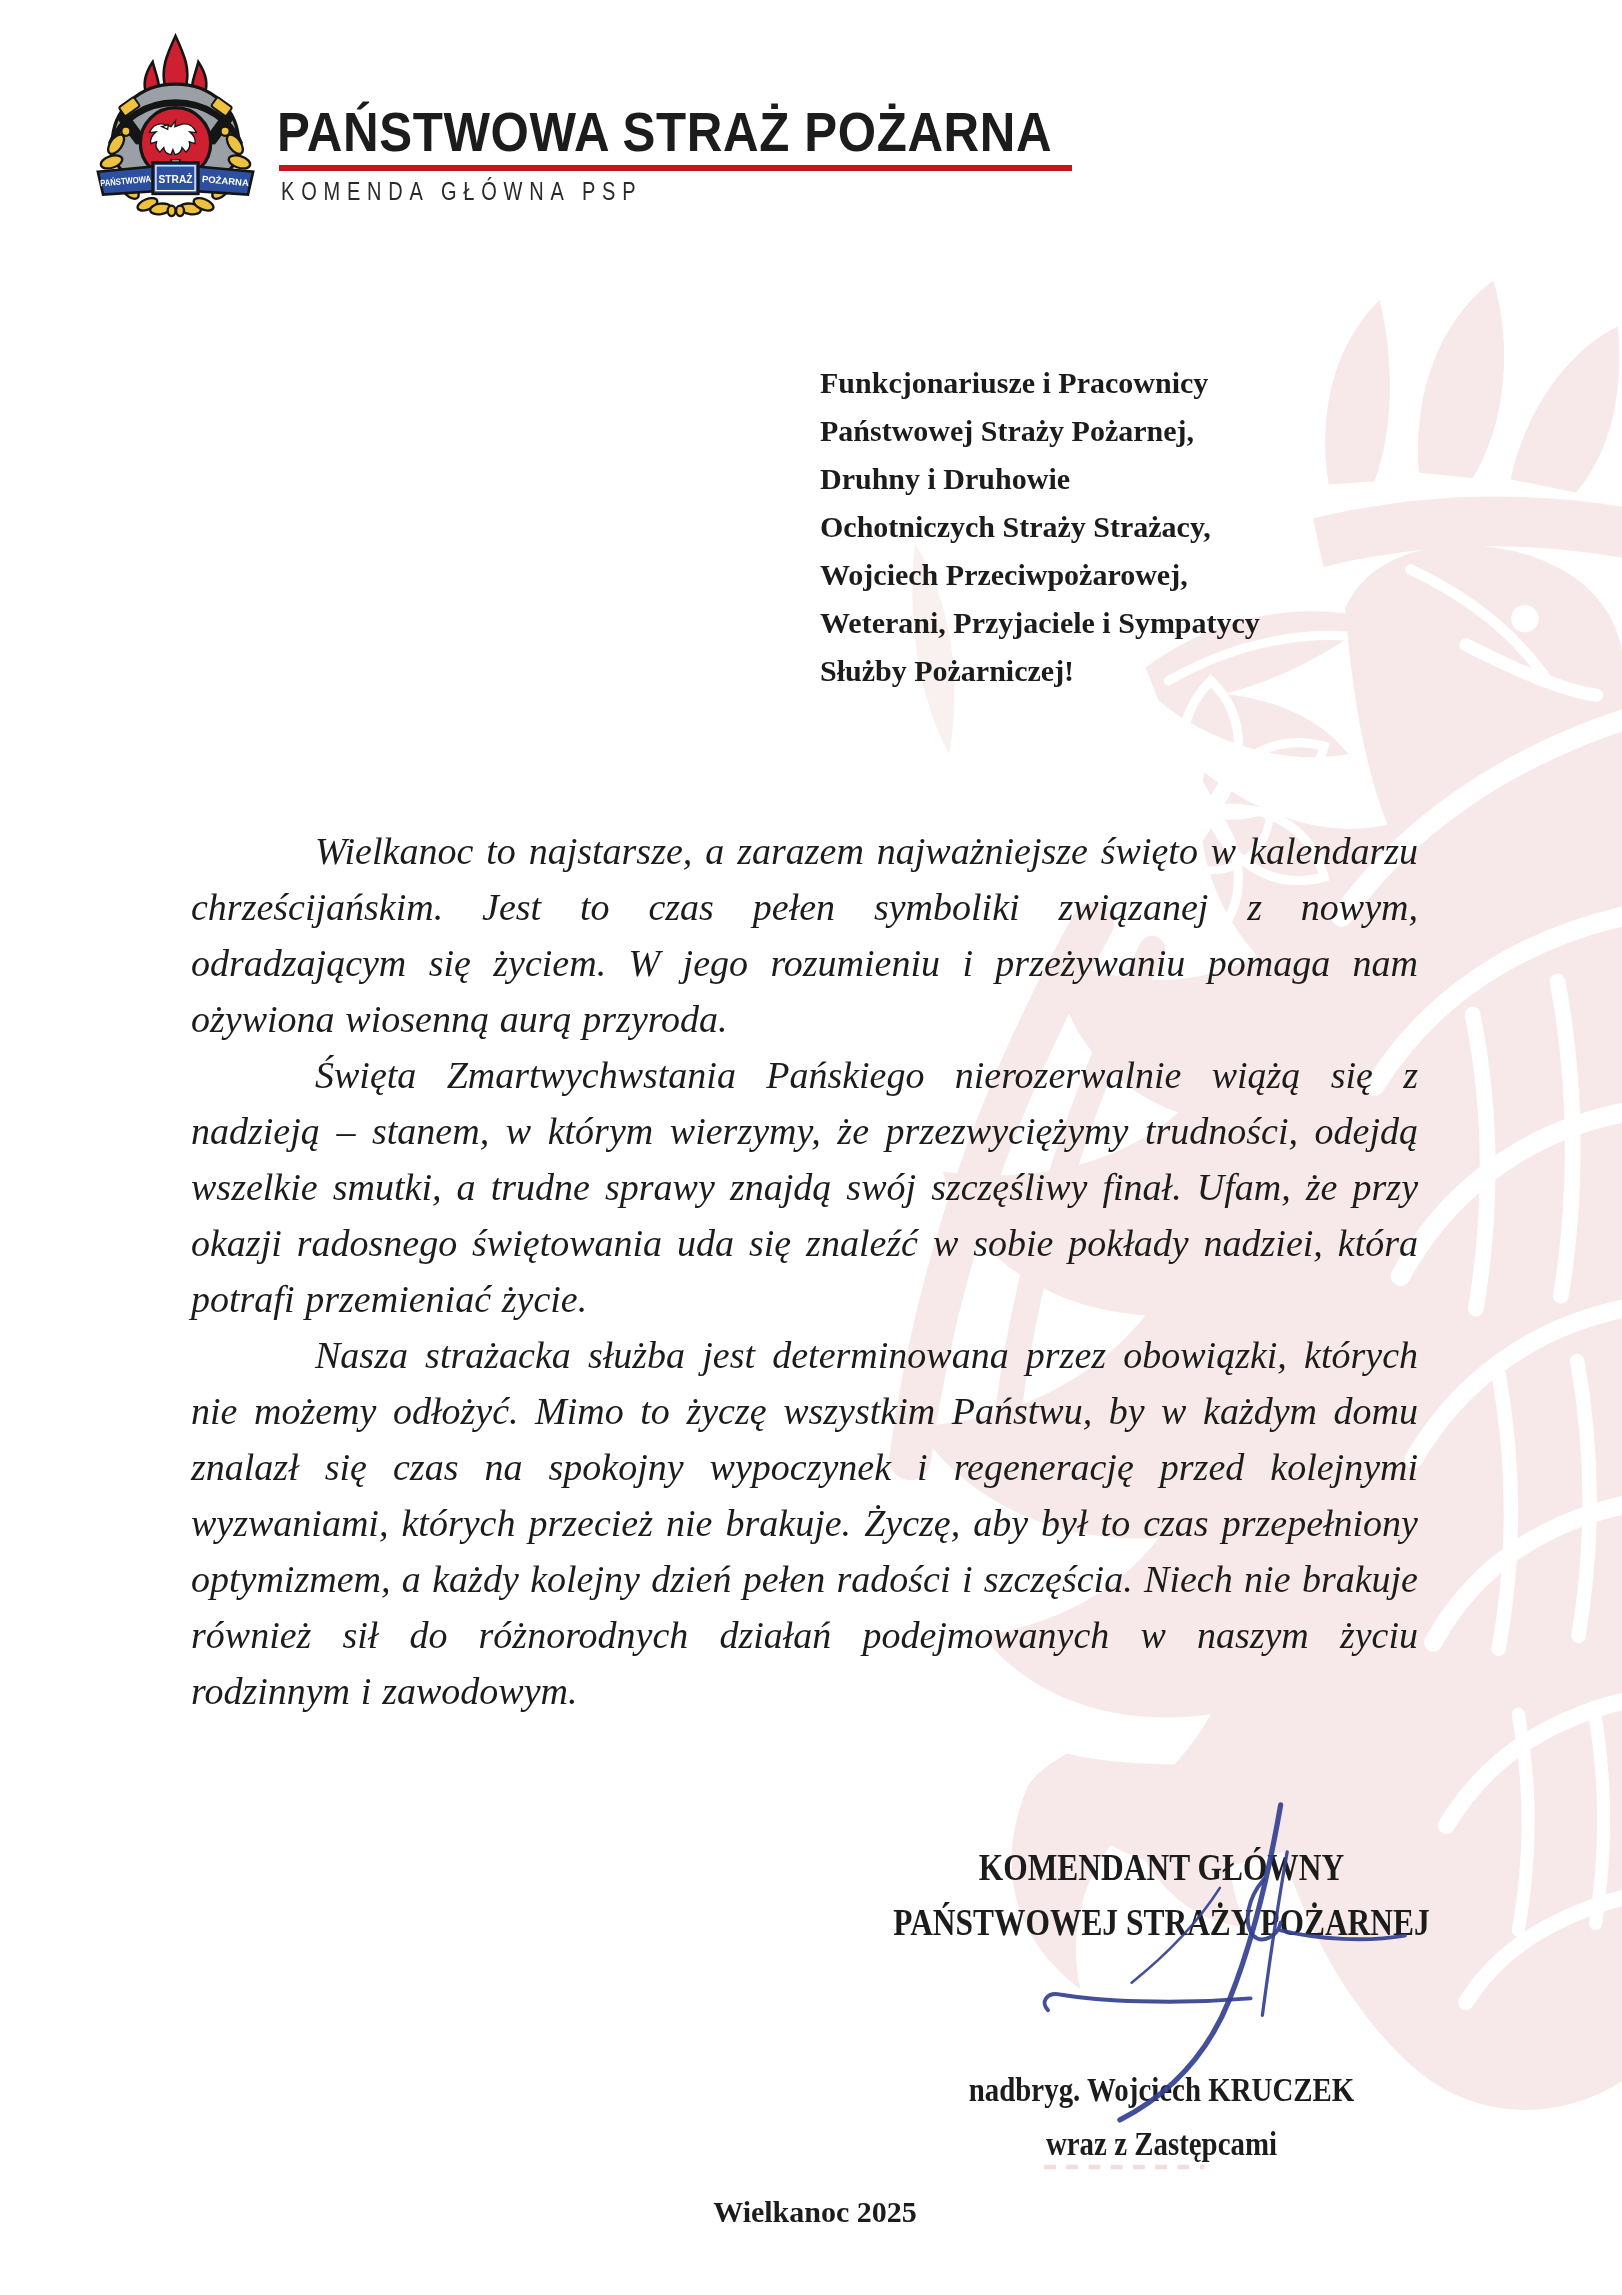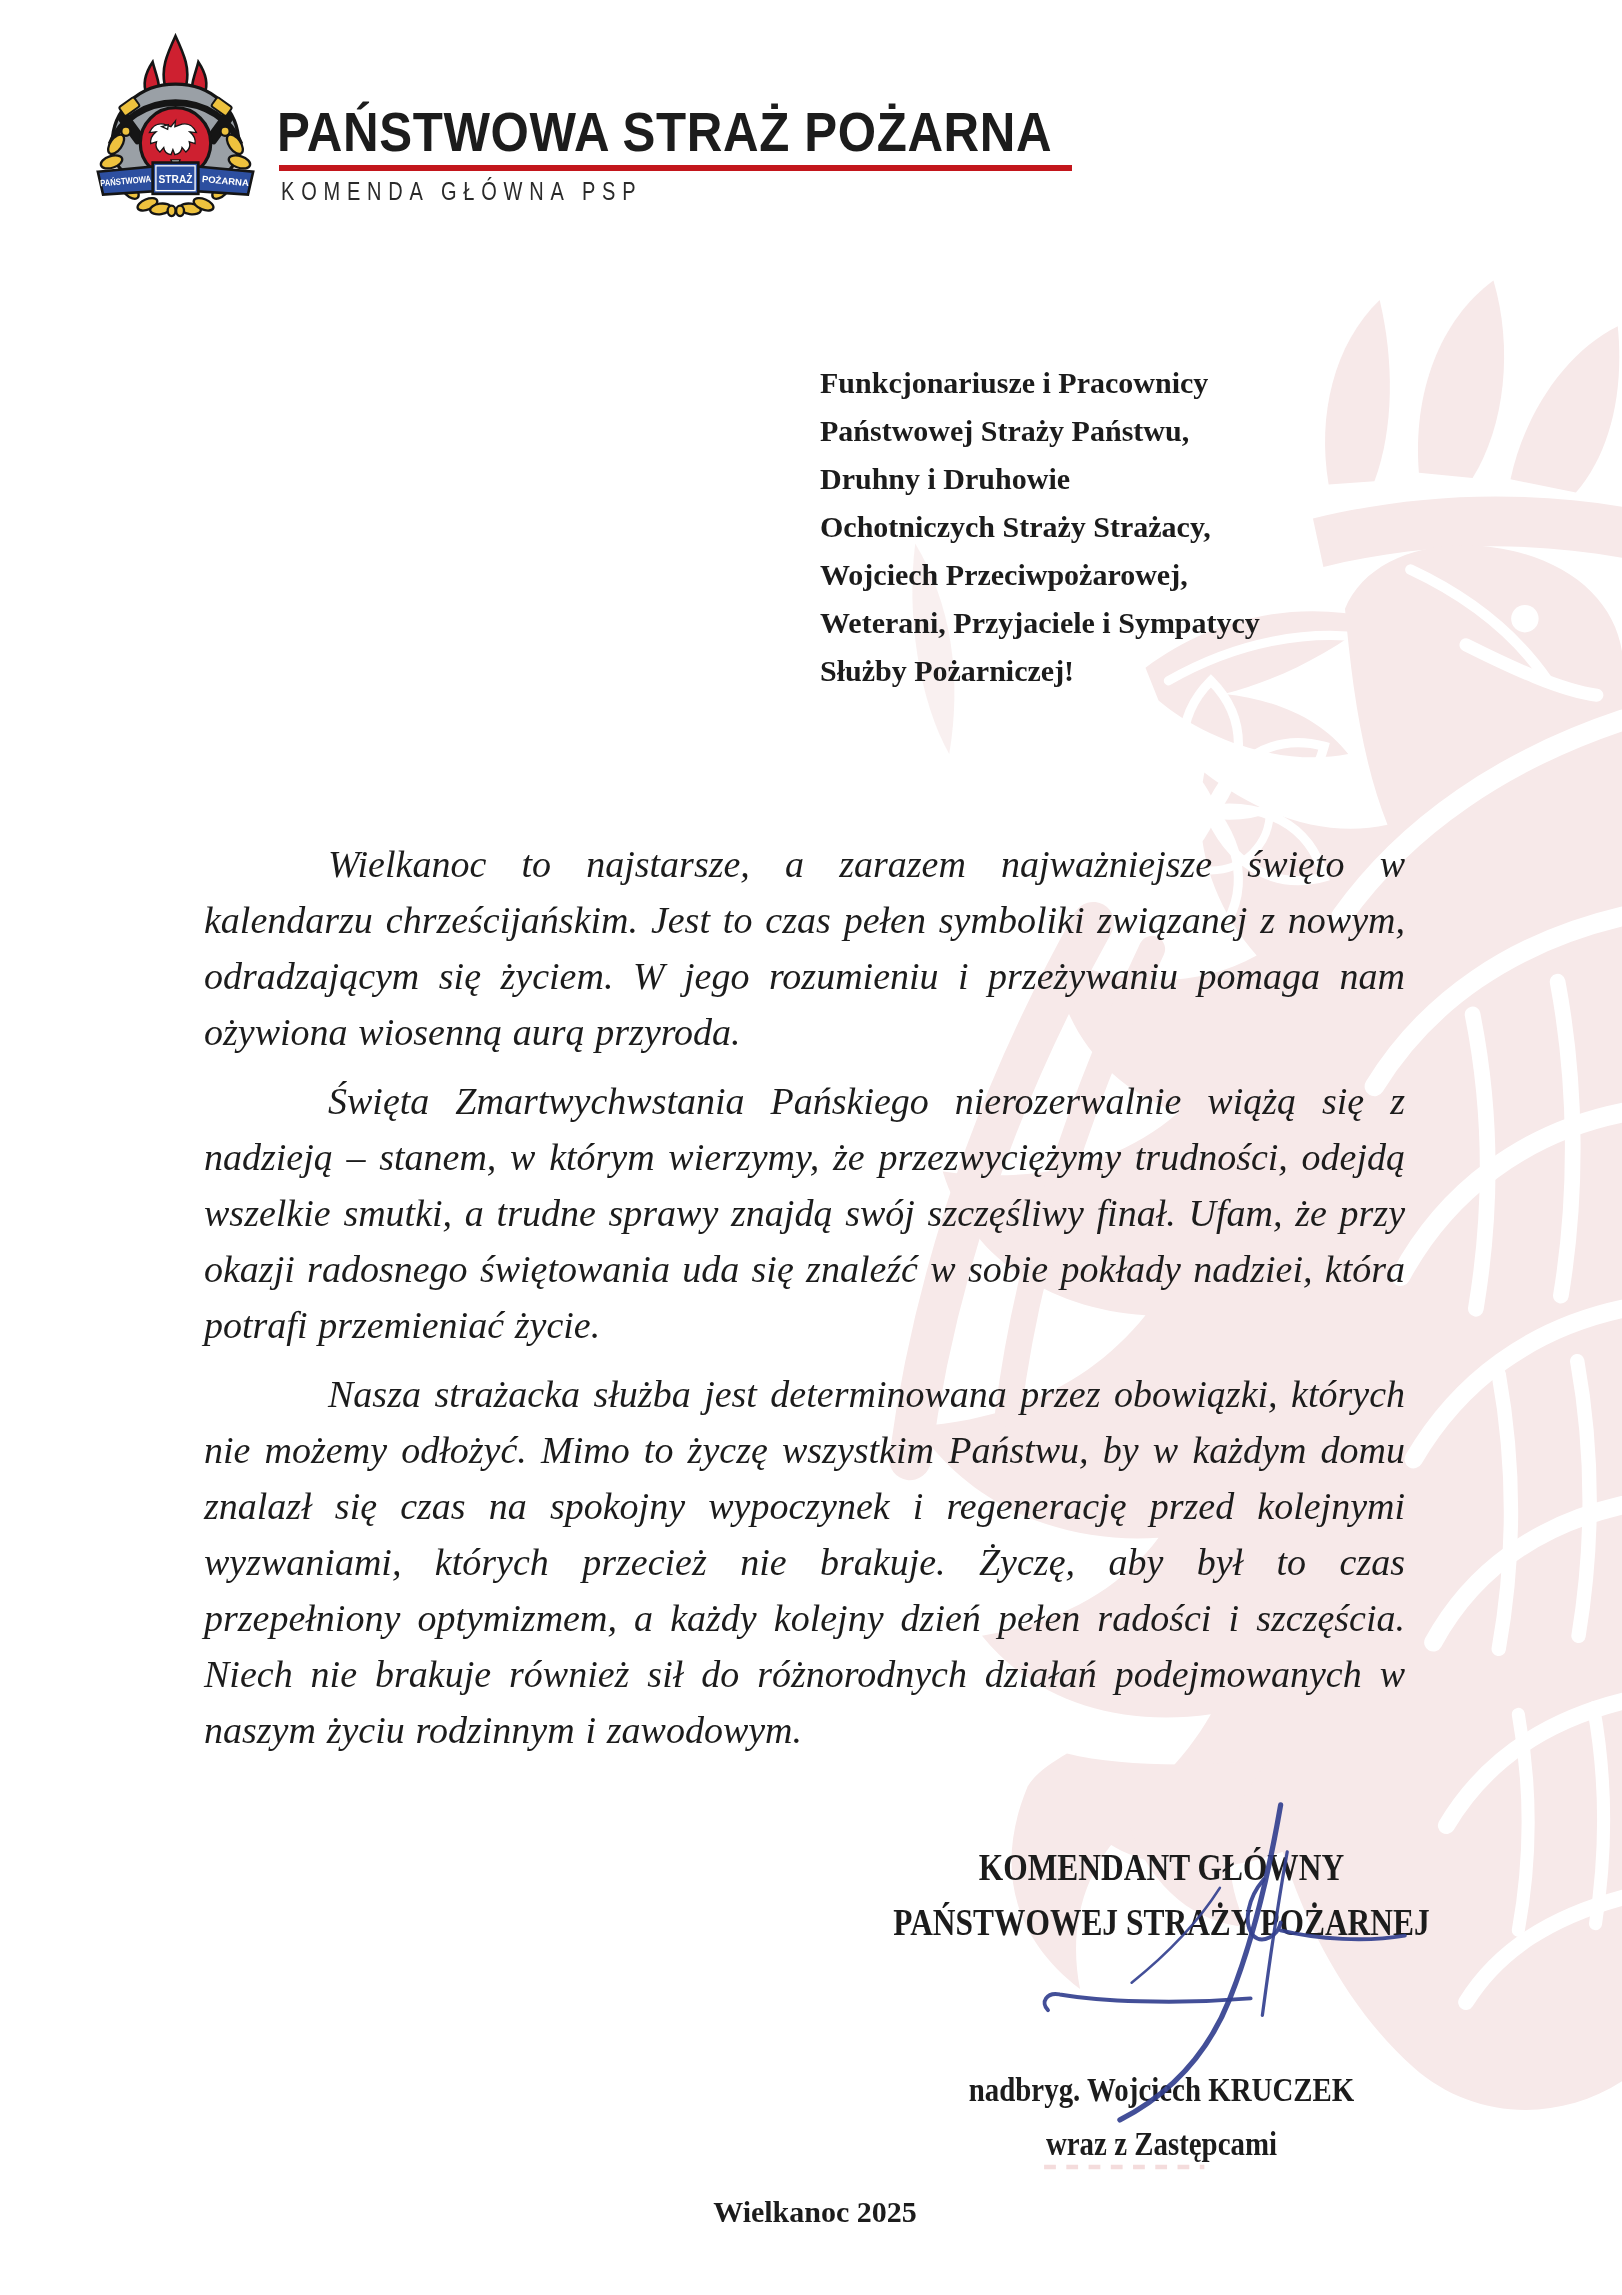--- a/index.html
+++ b/index.html
@@ -34,21 +34,21 @@
   .addressee{
     left:820px; top:359px; z-index:1; font-weight:700; font-size:30px; line-height:48px;
     white-space:nowrap;
   }
   
   .body-text{
     left:191px; top:823px; width:1227px; z-index:1;
     font-size:38px; font-style:italic; line-height:56px;
     text-align:justify; word-spacing:1.3px;
   }
-  .body-text p{margin:13px; text-indent:124px;}
+  .body-text p{margin:0; text-indent:124px;}
   
   .sig-block{
     left:841px; top:1840px; width:641px; z-index:1; text-align:center; font-weight:700;
     transform:scaleX(0.85); transform-origin:50% 0;
   }
   .sig-title{font-size:37px; line-height:55px; white-space:nowrap;}
   .sig-name{font-size:34px; line-height:54px; margin-top:113px; white-space:nowrap;}
   .sig-deputies{font-size:34px; line-height:54px; white-space:nowrap;}
   #signature-ink{left:968px; top:1767px; width:458px; height:366px; z-index:2; pointer-events:none;}
   .sig-stroke{stroke:var(--ink-blue); fill:none; stroke-linecap:round; stroke-linejoin:round; opacity:0.92;}
@@ -185,21 +185,21 @@
       <ellipse cx="138" cy="272" rx="6" ry="8"></ellipse>
     </g>
   </svg>
 
   <div class="layer header-title">PAŃSTWOWA STRAŻ POŻARNA</div>
   <div class="layer header-rule"></div>
   <div class="layer header-sub">KOMENDA GŁÓWNA PSP</div>
 
   <div class="layer addressee">
     <div>Funkcjonariusze i Pracownicy</div>
-    <div>Państwowej Straży Państwu,</div>
+    <div>Państwowej Straży Pożarnej,</div>
     <div>Druhny i Druhowie</div>
     <div>Ochotniczych Straży Strażacy,</div>
     <div>Wojciech Przeciwpożarowej,</div>
     <div>Weterani, Przyjaciele i Sympatycy</div>
     <div>Służby Pożarniczej!</div>
   </div>
 
   <div class="layer body-text">
     <p>Wielkanoc to najstarsze, a zarazem najważniejsze święto w kalendarzu chrześcijańskim. Jest to czas pełen symboliki związanej z nowym, odradzającym się życiem. W jego rozumieniu i przeżywaniu pomaga nam ożywiona wiosenną aurą przyroda.</p>
     <p>Święta Zmartwychwstania Pańskiego nierozerwalnie wiążą się z nadzieją – stanem, w którym wierzymy, że przezwyciężymy trudności, odejdą wszelkie smutki, a trudne sprawy znajdą swój szczęśliwy finał. Ufam, że przy okazji radosnego świętowania uda się znaleźć w sobie pokłady nadziei, która potrafi przemieniać życie.</p>

